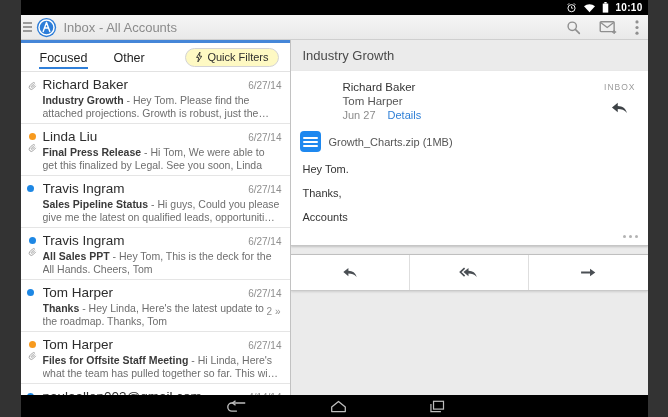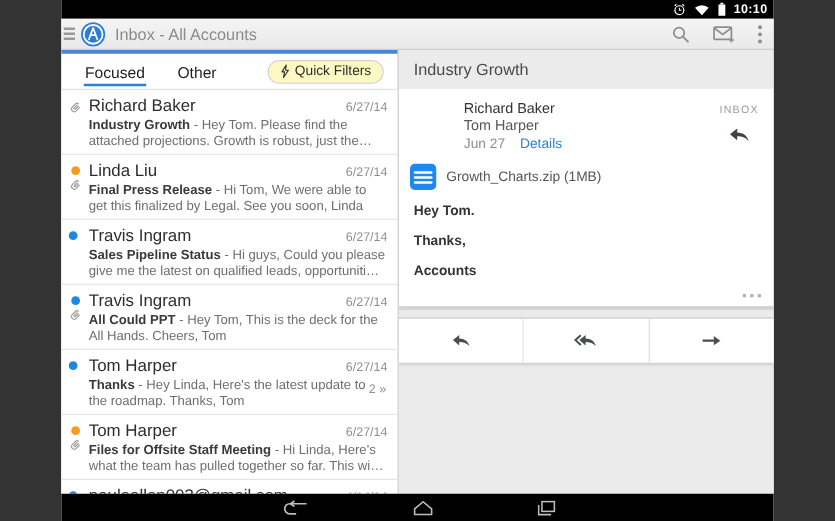--- a/index.html
+++ b/index.html
@@ -1,18 +1,18 @@
 <!DOCTYPE html>
 <html><head>
 <meta charset="utf-8">
 <style>
   * { margin:0; padding:0; box-sizing:border-box; }
   html,body { background:#333; }
   .screen {
-    width:570px; height:417px; position:relative; overflow:hidden;
+    width:627px; height:417px; position:relative; overflow:hidden;
     font-family:"Liberation Sans", sans-serif; background:#ebebeb;
     margin:0 auto;
   }
   
   .status-bar {
     height:15px; background:#000; display:flex; align-items:center;
     justify-content:flex-end; gap:6px; padding:0 5px; color:#fff;
   }
   .status-bar .time { font-size:10px; font-weight:bold; letter-spacing:.3px; }
   .status-bar svg { display:block; }
@@ -66,21 +66,21 @@
   .details-link { color:#2e7fd6; margin-left:12px; cursor:pointer; }
   .hdr-right { display:flex; flex-direction:column; align-items:center; padding:2px 4px 0 0;margin-left:20px; }
   .folder-label { font-size:8.5px; color:#9b9b9b; letter-spacing:1px; }
   .reply-top { margin-top:9px; cursor:pointer; }
   .attachment-row { display:flex; align-items:center; gap:8px; padding:6px 9px 7px; cursor:pointer; }
   .att-icon { width:21px; height:21px; border-radius:4px; background:#1e88ef;
               display:flex; flex-direction:column; justify-content:center; gap:2px; padding:0 3px; }
   .att-icon i { display:block; height:2px; background:#fff; border-radius:1px; }
   .att-name { font-size:11px; color:#555; }
   .card-body { padding:4px 12px 0; }
-  .card-body p { font-size:11px; color:#333; margin:0 0 11px; line-height:13px;font-weight:bold; }
+  .card-body p { font-size:11px; color:#333; margin:0 0 11px; line-height:13px; }
   .card-footer { display:flex; justify-content:flex-end; gap:3px; padding:0 10px 7px; }
   .card-footer i { width:3px; height:3px; border-radius:50%; background:#b3b3b3; display:block; }
   .action-bar { margin-top:8px; display:flex; height:37px; background:#fff;
                 border-top:1px solid #bfbfbf; border-bottom:1px solid #c9c9c9;
                 box-shadow:0 1px 2px rgba(0,0,0,.12); }
   .action-btn { flex:1; display:flex; align-items:center; justify-content:center;
                 border-right:1px solid #dedede; cursor:pointer; background:#fff; border-top:0; border-bottom:0; border-left:0; }
   .action-btn:last-child { border-right:0; }
   
   .nav-bar { position:absolute; left:0; right:0; bottom:0; height:22px; background:#000;
@@ -210,21 +210,21 @@
       <span class="dot blue"></span>
       <svg width="11" height="11" viewBox="0 0 16 16">
                 <path d="M11.2 2.9 a2.3 2.3 0 0 0-3.2 0 L3.9 7 a3.2 3.2 0 0 0 4.5 4.5 l4-4" fill="none" stroke="#9a9a9a" stroke-width="1.3" stroke-linecap="round"></path>
                 <path d="M9.7 4.4 L6.4 7.7 a1 1 0 0 0 1.4 1.4 l3.3-3.3" fill="none" stroke="#9a9a9a" stroke-width="1.3" stroke-linecap="round"></path>
               </svg>
     </div>
     <div class="row-top">
       <span class="sender">Travis Ingram</span>
       <span class="mdate">6/27/14</span>
     </div>
-    <div class="preview"><span class="subject">All Could PPT</span><span> - Hey Tom, This is the deck for the All Hands. Cheers, Tom</span></div>
+    <div class="preview"><span class="subject">All Sales PPT</span><span> - Hey Tom, This is the deck for the All Hands. Cheers, Tom</span></div>
 
   </div>
 
   <div class="mail-row">
     <div class="row-indicators">
       <span class="dot blue"></span>
 
     </div>
     <div class="row-top">
       <span class="sender">Tom Harper</span>

